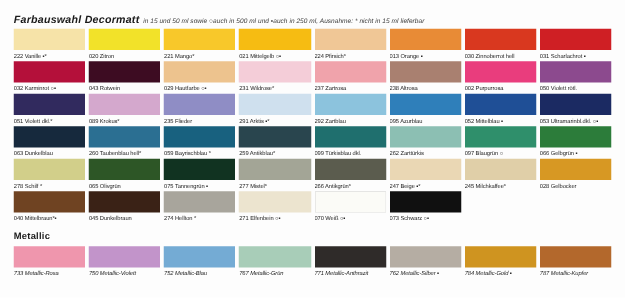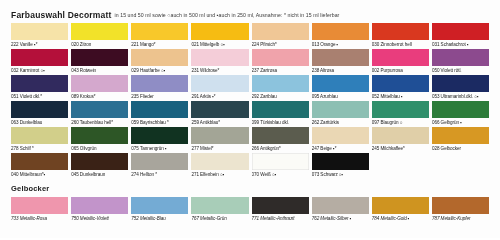--- a/index.html
+++ b/index.html
@@ -11,24 +11,25 @@
   }
   .sheet{
     position:relative;
     width:500px;height:238px;
     box-sizing:border-box;
     padding:9px 11px 0 11px;
     background:#fdfdfd;
   }
   
   .hdr{
-    display:flex;align-items:center;
+    display:flex;align-items:flex-end;
     white-space:nowrap;
     margin:0 0 3px 0;
     height:11px;
+    font-style:italic;
   }
   .hdr-title{
     font-size:8.5px;
     font-weight:bold;
     letter-spacing:.2px;
     color:#1a1a1a;
   }
   .hdr-sub{
     font-size:5.2px;
     color:#3a3a3a;
@@ -224,21 +225,21 @@
         <div class="lbl">271 Elfenbein ○▪</div>
         <div class="lbl">070 Weiß ○▪</div>
         <div class="lbl">073 Schwarz ○▪</div>
         <div class="lbl blank"></div>
         <div class="lbl blank"></div>
       </div>
     </div>
 
   </div>
 
-  <div class="metallic-head">Gelbocker</div>
+  <div class="metallic-head">Metallic</div>
 
   <div class="met-chips">
     <div class="chip" style="background:#ef96ad"></div>
     <div class="chip" style="background:#c294ca"></div>
     <div class="chip" style="background:#74abd4"></div>
     <div class="chip" style="background:#a8cdb8"></div>
     <div class="chip" style="background:#2f2b29"></div>
     <div class="chip" style="background:#b5ada3"></div>
     <div class="chip" style="background:#cf9420"></div>
     <div class="chip" style="background:#b3682c"></div>

